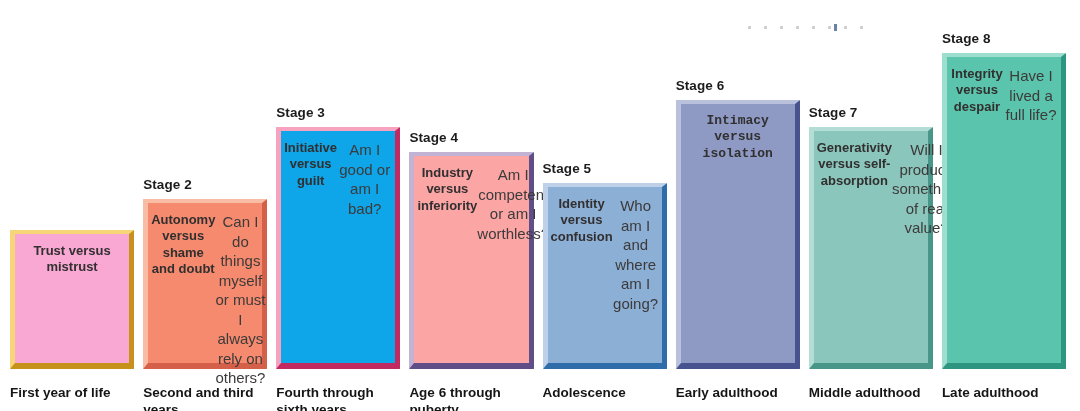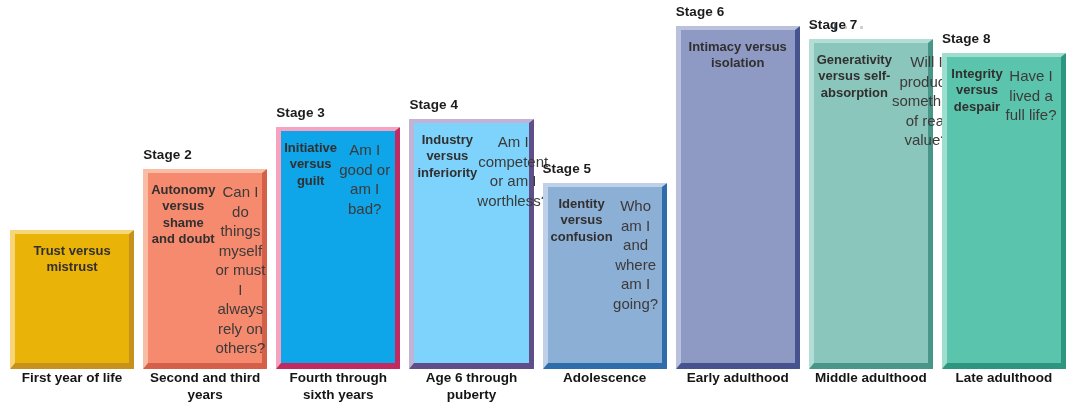--- a/index.html
+++ b/index.html
@@ -61,22 +61,21 @@
   }
   .bar-question {
     text-align: center;
     font-size: 15px;
     line-height: 1.3;
     color: #3d3a3a;
   }
   .period {
     height: 42px;
     box-sizing: border-box;
-    padding-top: 1px;
-    text-align: center;
+    padding-top: 16px;
     font-weight: bold;
     font-size: 13.5px;
     line-height: 1.25;
     color: #151515;
   }
   .artifact {
     position: absolute;
     left: 748px;
     top: 26px;
     width: 122px;
@@ -99,73 +98,73 @@
 </style>
 </head>
 <body>
 
 <div class="figure">
   <div class="artifact">
     <span class="artifact-tick"></span>
   </div>
   <div class="stairs">
   <div class="col">
-    <div class="bar" style="height: 139px; background-color: #eab308; border-color: rgb(246, 214, 120) rgb(198, 146, 27) rgb(198, 146, 27) rgb(246, 214, 120); gap: 20px;">
+    <div class="bar" style="height: 139px; background-color: #f9a8d4; border-color: rgb(246, 214, 120) rgb(198, 146, 27) rgb(198, 146, 27) rgb(246, 214, 120); gap: 20px;">
       <div class="bar-title">Trust versus mistrust</div>
     </div>
     <div class="period">First year of life</div>
   </div>
 
   <div class="col">
     <div class="stage-label">Stage 2</div>
-    <div class="bar" style="height: 200px; background-color: rgb(245, 138, 110); border-color: rgb(249, 189, 165) rgb(213, 96, 74) rgb(213, 96, 74) rgb(249, 189, 165);">
+    <div class="bar" style="height: 170px; background-color: rgb(245, 138, 110); border-color: rgb(249, 189, 165) rgb(213, 96, 74) rgb(213, 96, 74) rgb(249, 189, 165);">
       <div class="bar-title">Autonomy versus shame and doubt</div>
       <div class="bar-question">Can I do things myself or must I always rely on others?</div>
     </div>
     <div class="period">Second and third years</div>
   </div>
 
   <div class="col">
     <div class="stage-label">Stage 3</div>
     <div class="bar" style="height: 242px; background-color: #0ea5e9; border-color: rgb(247, 163, 192) rgb(192, 42, 97) rgb(192, 42, 97) rgb(247, 163, 192);">
       <div class="bar-title">Initiative versus guilt</div>
       <div class="bar-question">Am I good or am I bad?</div>
     </div>
     <div class="period">Fourth through sixth years</div>
   </div>
 
   <div class="col">
     <div class="stage-label">Stage 4</div>
-    <div class="bar" style="height: 250px; background-color: #7dd3fc; border-color: rgb(192, 179, 212) rgb(95, 78, 136) rgb(95, 78, 136) rgb(192, 179, 212);">
+    <div class="bar" style="height: 217px; background-color: #fca5a5; border-color: rgb(192, 179, 212) rgb(95, 78, 136) rgb(95, 78, 136) rgb(192, 179, 212);">
       <div class="bar-title">Industry versus inferiority</div>
       <div class="bar-question">Am I competent or am I worthless?</div>
     </div>
     <div class="period">Age 6 through puberty</div>
   </div>
 
   <div class="col">
     <div class="stage-label">Stage 5</div>
     <div class="bar" style="height: 186px; background-color: rgb(140, 175, 214); border-color: rgb(191, 209, 233) rgb(46, 109, 169) rgb(46, 109, 169) rgb(191, 209, 233);">
       <div class="bar-title">Identity versus confusion</div>
       <div class="bar-question">Who am I and where am I going?</div>
     </div>
     <div class="period">Adolescence</div>
   </div>
 
   <div class="col">
     <div class="stage-label">Stage 6</div>
-    <div class="bar" style="height: 343px; background-color: rgb(142, 154, 196); border-color: rgb(185, 193, 220) rgb(70, 83, 142) rgb(70, 83, 142) rgb(185, 193, 220);">
+    <div class="bar" style="height: 269px; background-color: rgb(142, 154, 196); border-color: rgb(185, 193, 220) rgb(70, 83, 142) rgb(70, 83, 142) rgb(185, 193, 220); font-family: Liberation Mono, monospace;">
       <div class="bar-title">Intimacy versus isolation</div>
     </div>
     <div class="period">Early adulthood</div>
   </div>
 
   <div class="col">
     <div class="stage-label">Stage 7</div>
-    <div class="bar" style="height: 330px; background-color: rgb(138, 198, 188); border-color: rgb(180, 222, 213) rgb(71, 150, 136) rgb(71, 150, 136) rgb(180, 222, 213);">
+    <div class="bar" style="height: 242px; background-color: rgb(138, 198, 188); border-color: rgb(180, 222, 213) rgb(71, 150, 136) rgb(71, 150, 136) rgb(180, 222, 213);">
       <div class="bar-title">Generativity versus self-absorption</div>
       <div class="bar-question">Will I produce something of real value?</div>
     </div>
     <div class="period">Middle adulthood</div>
   </div>
 
   <div class="col">
     <div class="stage-label">Stage 8</div>
     <div class="bar" style="height: 316px; background-color: rgb(91, 196, 172); border-color: rgb(157, 222, 206) rgb(46, 150, 128) rgb(46, 150, 128) rgb(157, 222, 206);">
       <div class="bar-title">Integrity versus despair</div>

